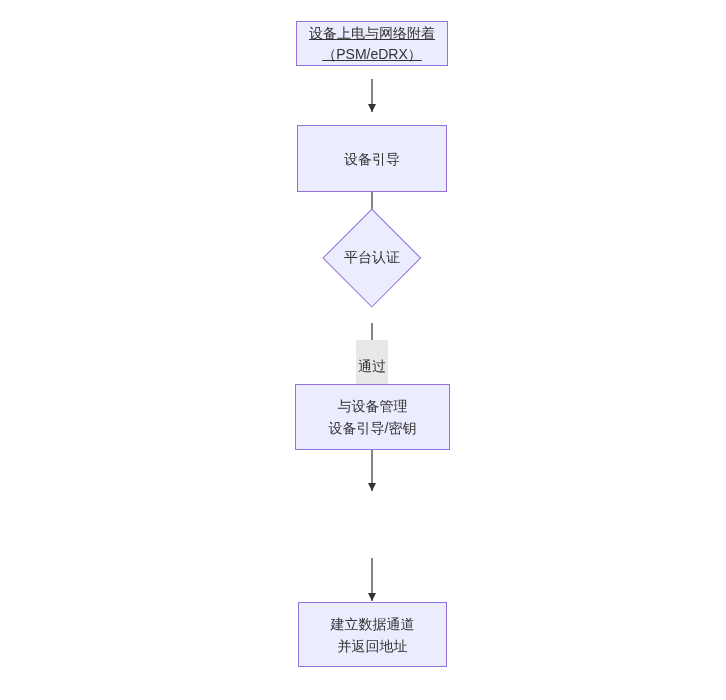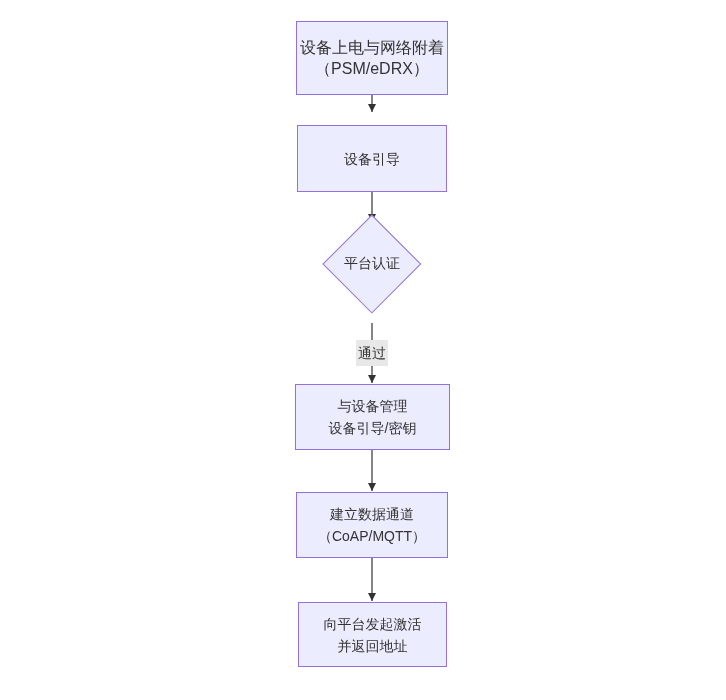--- a/index.html
+++ b/index.html
@@ -35,28 +35,28 @@
     justify-content: center;
     box-sizing: border-box;
     background: var(--node-fill, #ECECFF);
     border: 1px solid var(--node-border, #9370DB);
     color: var(--text-color, #333333);
     font-size: 14px;
     line-height: 22px;
     text-align: center;
   }
   .node .line { white-space: nowrap; }
-  #node-power    { left: 296px; top:  21px; width: 152px; height: 74px; font-size: 16px; line-height: 21px; }
+  #node-power    { left: 296px; top:  21px; width: 152px; height: 45px; font-size: 14px; line-height: 21px; text-decoration: underline; }
   #node-boot     { left: 297px; top: 113px; width: 150px; height: 67px; margin-top: 12px; }
   #node-register { left: 295px; top: 384px; width: 155px; height: 66px; }
   #node-channel  { left: 296px; top: 492px; width: 152px; height: 66px; }
   #node-business { left: 298px; top: 602px; width: 149px; height: 65px; }
   .diamond-wrap {
     position: absolute;
-    left: 322px; top: 214px;
+    left: 322px; top: 208px;
     width: 100px; height: 100px;
   }
   .diamond-shape {
     position: absolute;
     left: 14.6px; top: 14.6px;
     width: 69.7px; height: 69.7px;
     transform: rotate(45deg);
     box-sizing: border-box;
     background: var(--node-fill, #ECECFF);
     border: 1px solid var(--node-border, #9370DB);
@@ -73,21 +73,21 @@
     white-space: nowrap;
   }
   .edge-label {
     position: absolute;
     left: 372px; top: 340px;
     transform: translateX(-50%);
     background: var(--edge-label-bg, #E8E8E8);
     color: var(--text-color, #333333);
     font-size: 14px;
     line-height: 20px;
-    padding: 3px 2px;
+    padding: 16px 2px;
     white-space: nowrap;
   }
 </style>
 </head>
 <body>
 
 <div class="canvas">
 
   <svg class="connector-layer" width="726" height="700" viewBox="0 0 726 700" xmlns="http://www.w3.org/2000/svg">
     <defs>
@@ -116,23 +116,19 @@
     <div class="diamond-label">平台认证</div>
   </div>
 
   <div class="edge-label">通过</div>
 
   <div class="node" id="node-register">
     <span class="line">与设备管理</span>
     <span class="line">设备引导/密钥</span>
   </div>
 
-  <div class="node" id="node-channel">
-    <span class="line">建立数据通道</span>
-    <span class="line">（CoAP/MQTT）</span>
-  </div>
 
   <div class="node" id="node-business">
-    <span class="line">向平台发起激活</span>
+    <span class="line">建立数据通道</span>
     <span class="line">并返回地址</span>
   </div>
 
 </div>
 
 </body></html>

